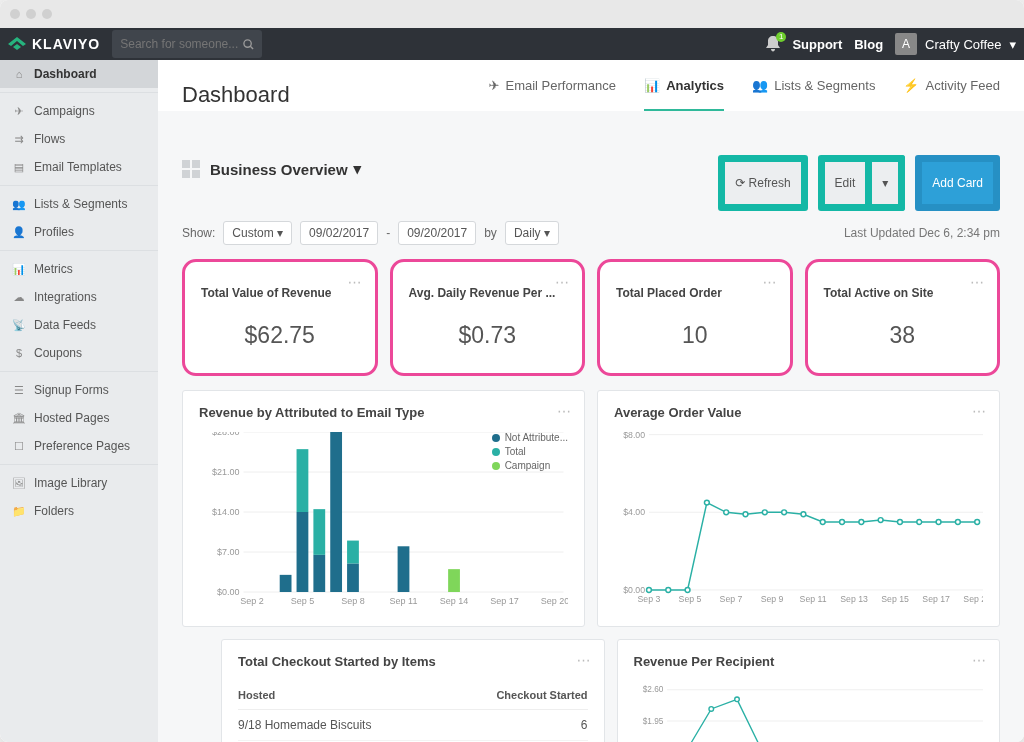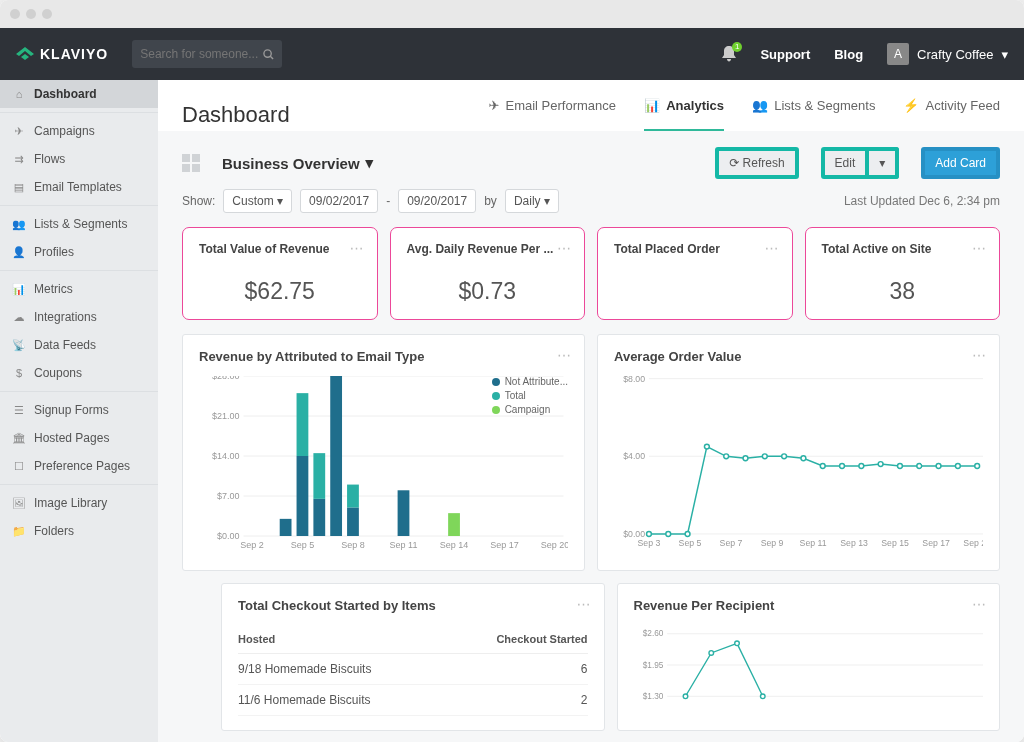--- a/index.html
+++ b/index.html
@@ -1,20 +1,20 @@
 <!DOCTYPE html>
 <html><head>
 <meta charset="utf-8">
 <style>
 * { margin: 0; padding: 0; box-sizing: border-box; font-family: -apple-system, BlinkMacSystemFont, "Segoe UI", Helvetica, Arial, sans-serif; }
 body { background: #f0f0f0; }
 .window { width: 1024px; height: 742px; background: #fff; border-radius: 8px; overflow: hidden; box-shadow: 0 2px 10px rgba(0,0,0,0.1); display: flex; flex-direction: column; }
 .titlebar { height: 28px; background: #e8e8e8; display: flex; align-items: center; padding: 0 10px; gap: 6px; }
 .dot { width: 10px; height: 10px; border-radius: 50%; background: #d0d0d0; }
-.topbar { height: 52px; background: #2e3238; display: flex; align-items: center; padding: 0 16px; gap: 24px; color: #fff; }
+.topbar { height: 32px; background: #2e3238; display: flex; align-items: center; padding: 0 8px; gap: 12px; color: #fff; }
 .logo { display: flex; align-items: center; gap: 6px; font-weight: 700; letter-spacing: 1px; font-size: 14px; }
 .logo-icon { color: #26b47e; }
 .search-box { background: #40454c; border-radius: 3px; height: 28px; width: 150px; display: flex; align-items: center; padding: 0 8px; color: #999; font-size: 12px; position: relative; }
 .search-box input { background: transparent; border: none; color: #ccc; font-size: 12px; width: 100%; outline: none; }
 .search-icon { position: absolute; right: 8px; color: #888; font-size: 11px; }
 .topbar-spacer { flex: 1; }
 .bell { position: relative; color: #ccc; font-size: 14px; }
 .badge { position: absolute; top: -4px; right: -6px; background: #6fcf2e; color: #fff; font-size: 8px; border-radius: 8px; padding: 0 3px; line-height: 10px; }
 .top-link { color: #fff; font-size: 13px; text-decoration: none; font-weight: bold; }
 .avatar { width: 22px; height: 22px; background: #888; color: #fff; display: inline-flex; align-items: center; justify-content: center; border-radius: 2px; font-size: 12px; }
@@ -25,36 +25,36 @@
 .nav-item.active { background: #d3d6d9; font-weight: 600; color: #333; }
 .nav-sep { border-top: 1px solid #dcdfe2; margin: 4px 0; }
 .nav-icon { width: 14px; text-align: center; color: #888; font-size: 11px; }
 .main { flex: 1; overflow-y: auto; background: #fff; }
 .header { display: flex; align-items: center; padding: 18px 24px 0 24px; }
 .page-title { font-size: 22px; color: #333; font-weight: 400; }
 .tabs { margin-left: auto; display: flex; gap: 28px; font-size: 13px; color: #666; }
 .tab { display: flex; align-items: center; gap: 6px; padding-bottom: 16px; cursor: pointer; border-bottom: 2px solid transparent; }
 .tab.active { color: #333; font-weight: 700; border-bottom: 2px solid #2fb99a; }
 .content { padding: 16px 24px; background: #f6f7f8; }
-.toolbar { display: flex; align-items: center; gap: 22px; margin-bottom: 10px; }
+.toolbar { display: flex; align-items: center; gap: 10px; margin-bottom: 10px; }
 .overview-title { font-size: 15px; font-weight: 700; color: #333; display: flex; align-items: center; gap: 6px; }
 .grid-icon { width: 18px; height: 18px; display: inline-grid; grid-template-columns: 1fr 1fr; grid-template-rows: 1fr 1fr; gap: 2px; }
 .grid-icon span { background: #d0d3d6; }
 .toolbar-spacer { flex: 1; }
-.btn { background: #eceef0; border: 4px solid #14b8a6; border-radius: 3px; padding: 5px 10px; font-size: 12px; color: #555; cursor: pointer; }
+.btn { background: #eceef0; border: 7px solid #14b8a6; border-radius: 3px; padding: 14px 10px; font-size: 12px; color: #555; cursor: pointer; margin-top: 28px; }
 .btn-primary { background: #2da0d8; border-color: #2690c4; color: #fff; }
 .btn-group { display: flex; }
 .btn-group .btn { border-radius: 0; text-align: right; }
 .btn-group .btn:first-child { border-radius: 3px 0 0 3px; }
 .btn-group .btn:last-child { border-radius: 0 3px 3px 0; border-left: none; }
 .filters { display: flex; align-items: center; gap: 8px; font-size: 12px; color: #666; margin-bottom: 6px; }
 .select, .date-input { background: #fff; border: 1px solid #d5d8db; border-radius: 3px; padding: 4px 8px; font-size: 12px; color: #555; }
 .last-updated { margin-left: auto; font-size: 12px; color: #777; }
 .cards-row { display: flex; gap: 12px; margin: 14px 0; }
-.stat-card { flex: 1; background: #fff; border: 1px solid #ec4899; border-radius: 7px; padding: 14px 16px; position: relative; }
+.stat-card { flex: 1; background: #fff; border: 3px solid #ec4899; border-radius: 14px; padding: 24px 16px; position: relative; }
 .stat-title { font-size: 12px; font-weight: 700; color: #444; }
 .stat-menu { position: absolute; top: 12px; right: 12px; color: #bbb; font-size: 14px; letter-spacing: 1px; cursor: pointer; }
 .stat-value { font-size: 23px; color: #555; text-align: center; margin-top: 22px; font-weight: 400; }
 .charts-row { display: flex; gap: 12px; margin-bottom: 12px; }
 .chart-card { flex: 1; background: #fff; border: 1px solid #e2e5e8; border-radius: 3px; padding: 14px 16px; position: relative; }
 .chart-title { font-size: 13px; font-weight: 700; color: #444; margin-bottom: 12px; }
 .chart-body { height: 180px; position: relative; }
 .legend { position: absolute; top: 0; right: 0; font-size: 10px; color: #666; }
 .legend-item { display: flex; align-items: center; gap: 5px; margin-bottom: 3px; }
 .legend-swatch { width: 8px; height: 8px; border-radius: 50%; }
@@ -242,20 +242,21 @@
               <div class="stat-value">$62.75</div>
             </div>
             <div class="stat-card">
               <div class="stat-title">Avg. Daily Revenue Per ...</div>
               <div class="stat-menu">⋯</div>
               <div class="stat-value">$0.73</div>
             </div>
             <div class="stat-card">
               <div class="stat-title">Total Placed Order</div>
               <div class="stat-menu">⋯</div>
+              <div class="stat-value">10</div>
             </div>
             <div class="stat-card">
               <div class="stat-title">Total Active on Site</div>
               <div class="stat-menu">⋯</div>
               <div class="stat-value">38</div>
             </div>
           </div>
 
         <div class="charts-row">
           <div class="chart-card">

